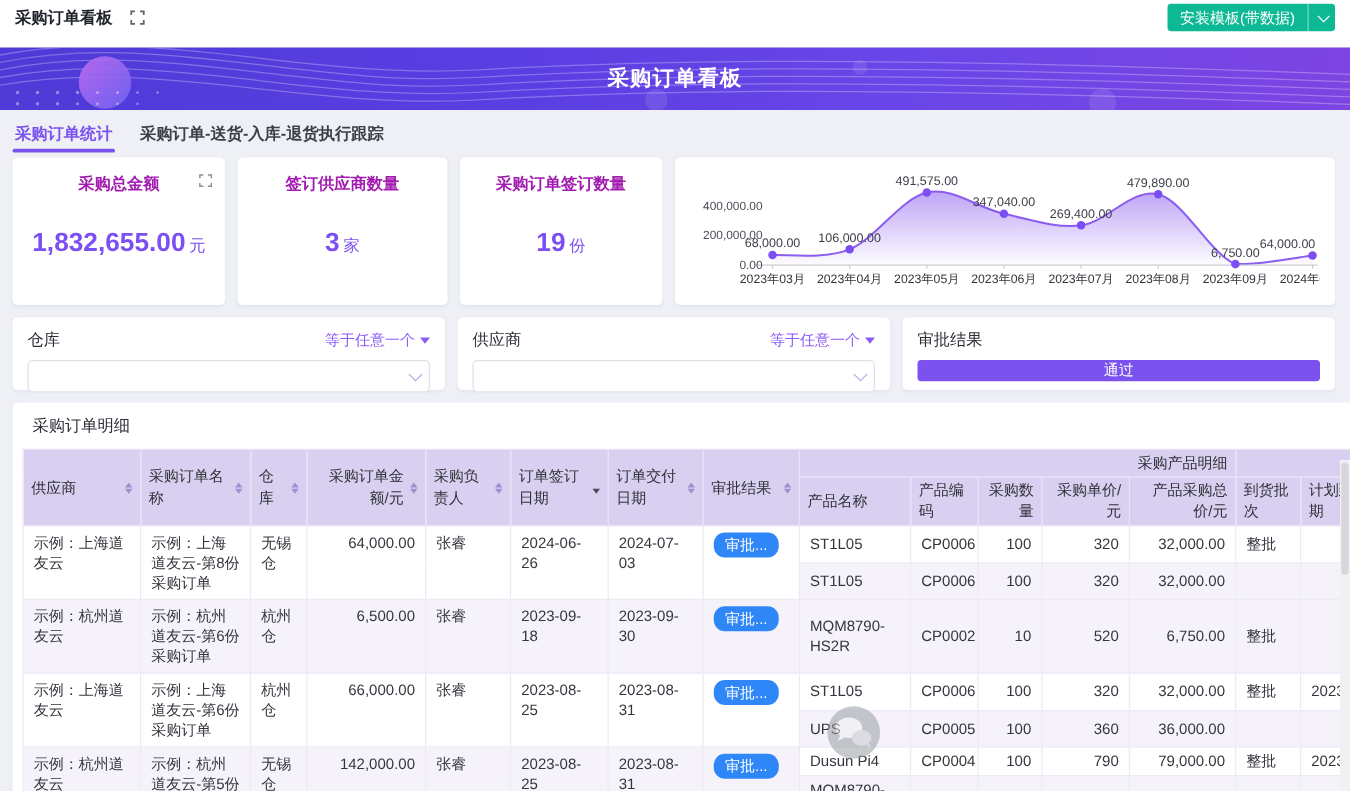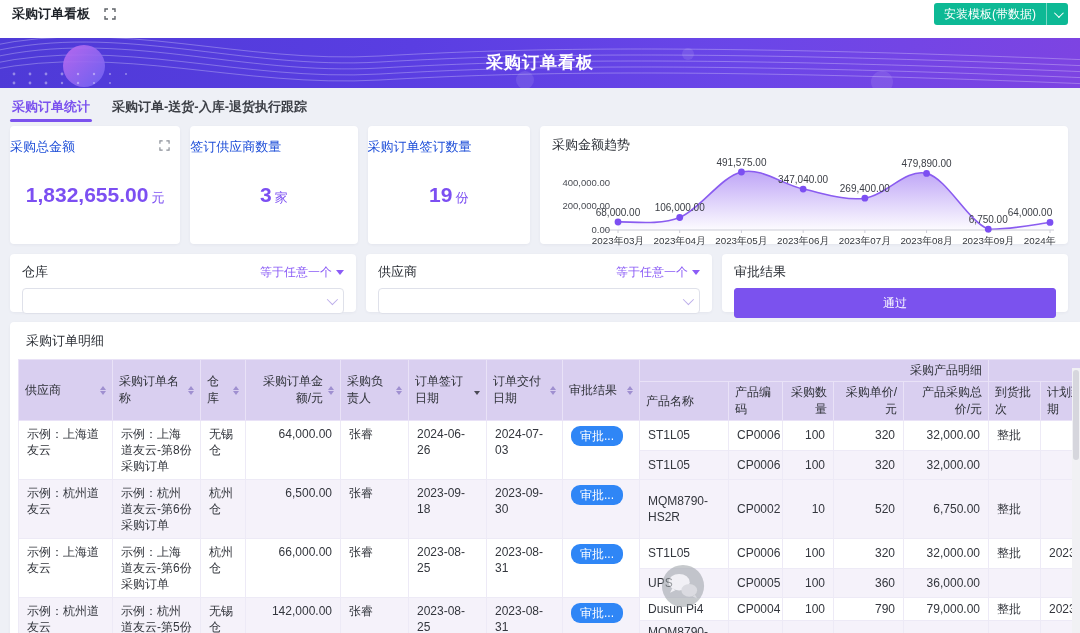--- a/index.html
+++ b/index.html
@@ -28,41 +28,41 @@
   .tabs { display:flex; gap:22px; padding:10px 12px 0 12px; height:34px;font-weight:bold; }
   .tab { font-size:13px; color:#3c3f46; padding-bottom:7px; cursor:pointer; position:relative; }
   .tab.active { color:#7b52ee; }
   .tab.active:after { content:""; position:absolute; left:-2px; right:-2px; bottom:0; height:3px;
                       border-radius:2px; background:#7b52ee; }
   
   .cards { display:flex; gap:10px; padding:4px 12px 0 10px; height:122px; }
   .card { background:#fff; border-radius:4px; box-shadow:0 1px 3px rgba(60,60,100,.06); }
   .stat-card { width:175px; position:relative; padding-top:12px; }
   .stat-card.c2 { width:172px; } .stat-card.c3 { width:167px; }
-  .stat-label { text-align:left; font-size:13px; color:#1d4ed8; }
+  .stat-label { text-align:center; font-size:13px; color:#a21caf;font-weight:bold; }
   .stat-expand { position:absolute; right:10px; top:11px; }
   .stat-value { text-align:center; margin-top:27px; color:#7c4ff2; font-size:21px; font-weight:bold; }
   .stat-unit { font-size:13px; font-weight:normal; margin-left:3px; }
   .chart-card { flex:1; padding:10px 12px 4px 12px; }
   .chart-title { font-size:13px; color:#2b2f36; }
   
   .filters { display:flex; gap:10px; padding:10px 12px 0 10px; height:68px; }
   .filter-card { flex:1; padding:9px 12px 0 12px; }
   .filter-head { display:flex; justify-content:space-between; align-items:center; }
   .filter-label { font-size:13px; color:#2b2f36; }
   .filter-op { font-size:12px; color:#8b5cf6; cursor:pointer; display:flex; align-items:center; gap:4px; }
   .filter-op .tri { width:0; height:0; border-left:4px solid transparent; border-right:4px solid transparent;
                     border-top:5px solid #8b5cf6; }
   .filter-select { margin-top:7px; height:26px; border:1px solid #dfe1ea; border-radius:4px;
                    background:#fff; display:flex; align-items:center; justify-content:flex-end;
                    padding:0 8px; cursor:pointer; }
   .sel-chev { width:8px; height:8px; border-right:1.5px solid #bcaeea; border-bottom:1.5px solid #bcaeea;
               transform:rotate(45deg) translateY(-2px); }
   .appr-btns { display:flex; gap:10px; margin-top:7px; }
-  .appr-btn { flex:1; height:30px; border-radius:3px; font-size:12px; display:flex;
+  .appr-btn { flex:1; height:17px; border-radius:3px; font-size:12px; display:flex;
               align-items:center; justify-content:center; cursor:pointer;
               background:#fff; border:1px solid #e4e5ec; color:#2b2f36; }
   .appr-btn.sel { background:#7b52ee; border-color:#7b52ee; color:#fff; }
   
   .table-card { margin:10px 0 0 10px; width:1070px; height:330px; position:relative;
                 background:#fff; border-radius:4px 0 0 0; overflow:hidden;
                 box-shadow:0 1px 3px rgba(60,60,100,.06); padding:10px 0 0 8px; }
   .table-title { font-size:13px; color:#2b2f36; margin:0 0 9px 8px; }
   table { border-collapse:collapse; table-layout:fixed; width:1102px; font-size:12px; color:#33363d; }
   th { background:#d9cff0; font-weight:normal; border:1px solid #e9e2f7; padding:2px 6px;
@@ -168,21 +168,20 @@
     </div>
     <div class="card stat-card c2">
       <div class="stat-label">签订供应商数量</div>
       <div class="stat-value">3<span class="stat-unit">家</span></div>
     </div>
     <div class="card stat-card c3">
       <div class="stat-label">采购订单签订数量</div>
       <div class="stat-value">19<span class="stat-unit">份</span></div>
     </div>
     <div class="card chart-card">
-      <div class="chart-title">采购金额趋势</div>
       <div><svg width="504" height="96" viewBox="0 0 504 96">
           <defs>
             <linearGradient id="ar" x1="0" y1="0" x2="0" y2="1">
               <stop offset="0" stop-color="#8a5cf0" stop-opacity=".55"></stop>
               <stop offset="1" stop-color="#8a5cf0" stop-opacity=".02"></stop>
             </linearGradient>
           </defs>
           <path d="M66,67.9768092356202C76.28571428571429,67.2295512722711 107.14285714285715,71.8227296614623 127.71428571428572,63.493261455525605C148.2857142857143,55.163793249588906 168.8571428571429,22.73997524962281 189.42857142857144,18C210,13.260024750377191 230.57142857142856,30.68440895760227 251.14285714285714,35.053409957788745C271.7142857142857,39.42241095797522 292.28571428571433,46.8264591703538 312.8571428571429,44.214006001118854C333.42857142857144,41.60155283188391 354,14.21376188780959 374.57142857142856,19.378690942379087C395.1428571428571,24.543619996948586 415.7142857142857,67.02523521334487 436.2857142857143,75.20358032853584C456.85714285714283,76 487.7142857142857,69.57456474936005 498,68.4487616335249 L498,76 L66,76 Z" fill="url(#ar)" stroke="none"></path>
           <path d="M66,67.9768092356202C76.28571428571429,67.2295512722711 107.14285714285715,71.8227296614623 127.71428571428572,63.493261455525605C148.2857142857143,55.163793249588906 168.8571428571429,22.73997524962281 189.42857142857144,18C210,13.260024750377191 230.57142857142856,30.68440895760227 251.14285714285714,35.053409957788745C271.7142857142857,39.42241095797522 292.28571428571433,46.8264591703538 312.8571428571429,44.214006001118854C333.42857142857144,41.60155283188391 354,14.21376188780959 374.57142857142856,19.378690942379087C395.1428571428571,24.543619996948586 415.7142857142857,67.02523521334487 436.2857142857143,75.20358032853584C456.85714285714283,76 487.7142857142857,69.57456474936005 498,68.4487616335249" fill="none" stroke="#8a5cf0" stroke-width="1.6"></path>
           <line x1="52" y1="76" x2="502" y2="76" stroke="#ccccd6" stroke-width="1"></line>

